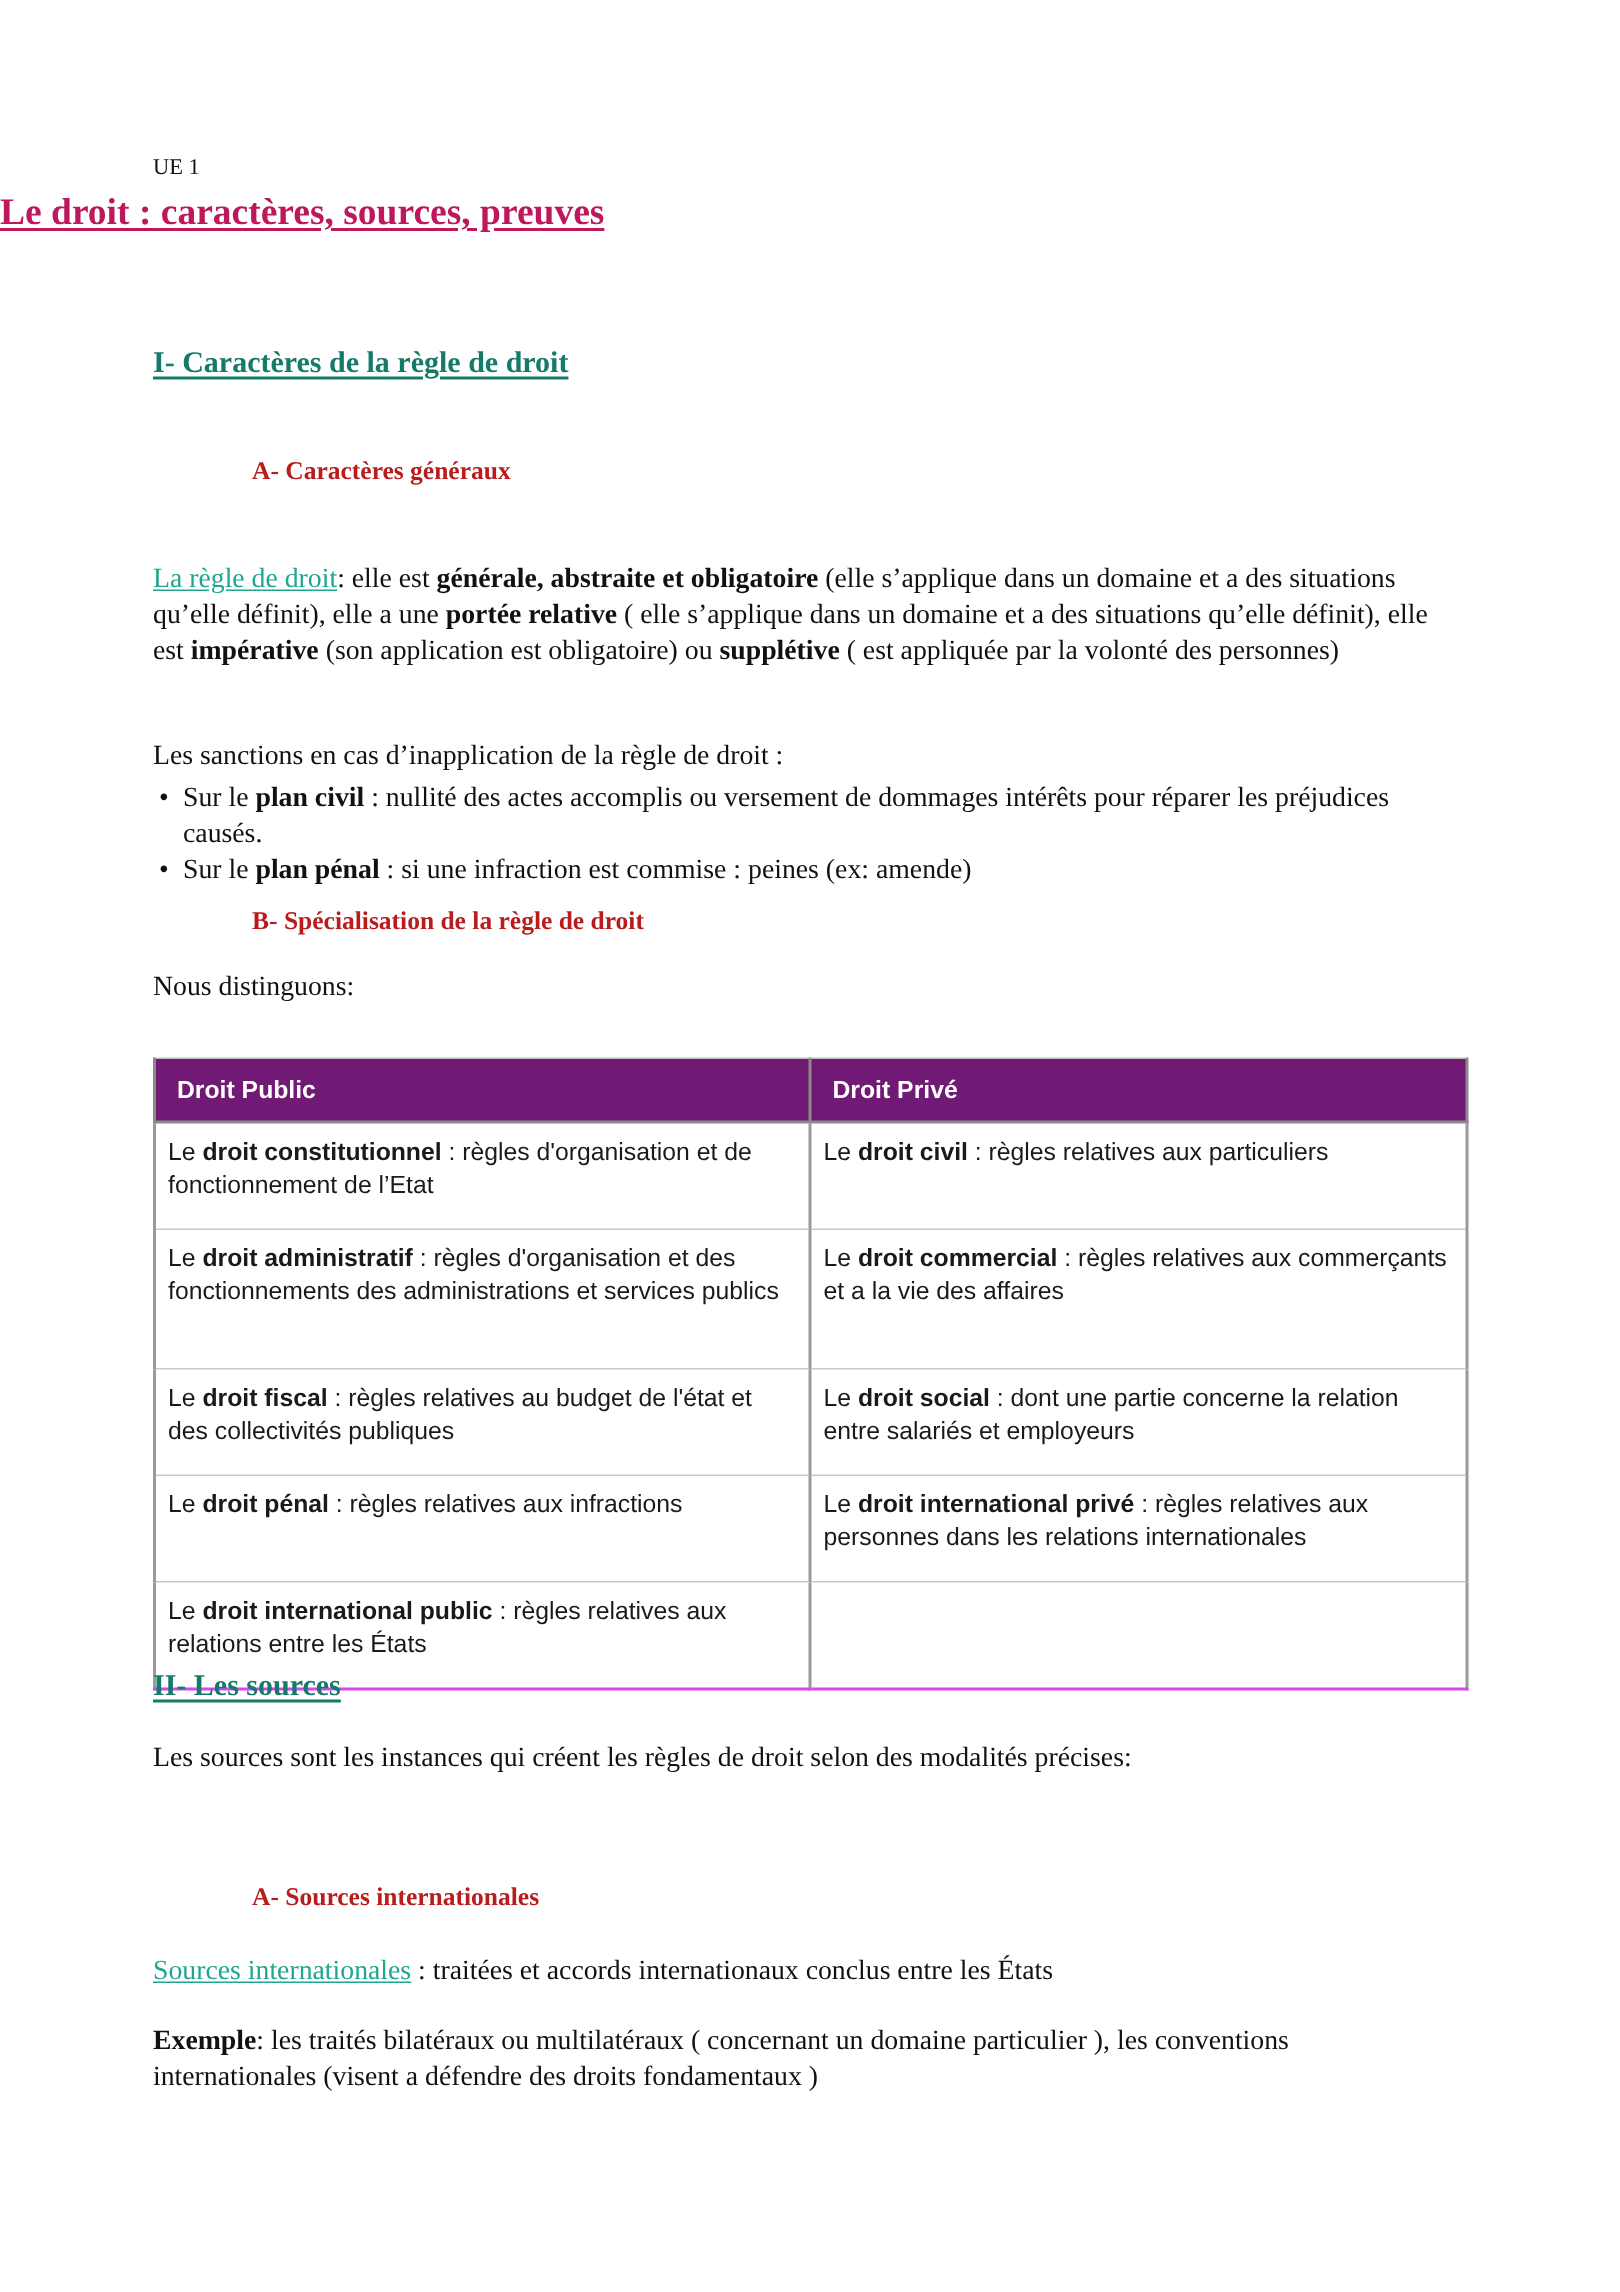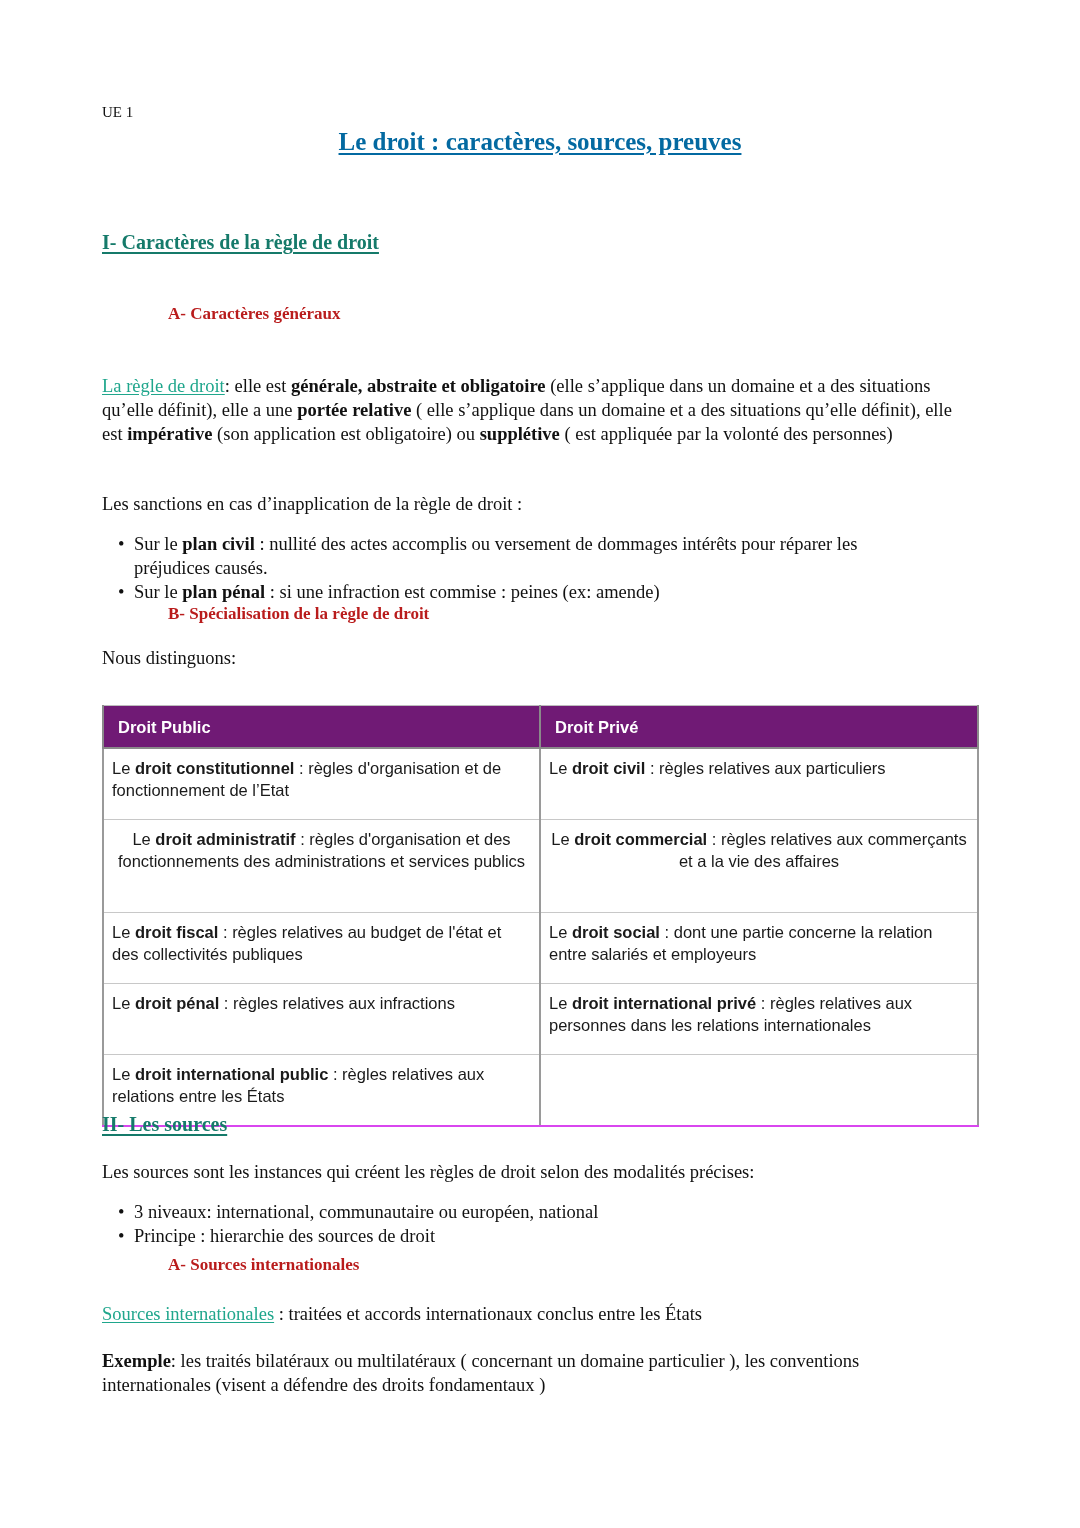--- a/index.html
+++ b/index.html
@@ -1,36 +1,36 @@
 <!DOCTYPE html>
 <html><head>
 <meta charset="utf-8">
 <style>
   html, body { margin: 0; padding: 0; background: #ffffff; }
   body { width: 1080px; height: 1528px; position: relative; overflow: hidden;
          font-family: "Liberation Serif", "DejaVu Serif", serif; color: #111; }
   .abs { position: absolute; }
   .ue { left: 102px; top: 104px; font-size: 15px; }
-  .title { left: 0; width: 1080px; top: 128px; text-align: center; font-size: 25px; font-weight: bold;
-           color: #0369a1; text-decoration: underline; text-underline-offset: 3px; }
+  .title { left: 0; width: 1080px; top: 128px; text-align: left; font-size: 25px; font-weight: bold;
+           color: #be185d; text-decoration: underline; text-underline-offset: 3px; }
   .h1 { left: 102px; font-size: 20px; font-weight: bold; color: #157a6a; text-decoration: underline; text-underline-offset: 3px; }
   .h2 { left: 168px; font-size: 17px; font-weight: bold; color: #b91c1c; }
   .para { left: 102px; width: 850px; font-size: 18.5px; line-height: 24px; }
   .link { color: #1fa68c; text-decoration: underline; text-underline-offset: 2px; }
   b { font-weight: bold; }
-  ul.bul { margin: 16px; padding: 0; list-style: none; }
+  ul.bul { margin: 4px; padding: 0; list-style: none; }
   ul.bul li { position: relative; padding-left: 16px; }
   ul.bul li::before { content: "\2022"; position: absolute; left: 0; top: 0; }
   table.law { position: absolute; left: 102px; top: 705px; width: 875px; border-collapse: collapse;
               font-family: "Liberation Sans", "DejaVu Sans", sans-serif; font-size: 16.5px; line-height: 22px; color: #1a1a1a; table-layout: fixed; }
   table.law th { background: #701a75; color: #ffffff; text-align: left; font-weight: bold; height: 41px;
                  padding: 0 14px; border: 2px solid #8a8a8a; border-top: 1px solid #bdbdbd; }
   table.law td { vertical-align: top; padding: 8px 8px 18px 8px; border: 2px solid #9a9a9a; border-top: 1px solid #c8c8c8; border-bottom: 1px solid #c8c8c8; }
   table.law tr.r1 td { height: 44px; }
-  table.law tr.r2 td { height: 66px; text-align: center; }
+  table.law tr.r2 td { height: 66px; }
   table.law tr.r3 td { height: 44px; }
   table.law tr.r4 td { height: 44px; }
   table.law tr.r5 td { height: 44px; border-bottom: 2px solid #d946ef; }
 </style>
 </head>
 <body>
 
 <div class="abs ue">UE 1</div>
 <div class="abs title">Le droit : caractères, sources, preuves</div>
 
@@ -85,24 +85,20 @@
       <td><span>Le </span><b>droit international public</b><span> : règles relatives aux relations entre les États</span></td>
       <td><span></span><b></b><span></span></td>
     </tr>
   </tbody>
 </table>
 
 <div class="abs h1" style="top:1113px;">II- Les sources</div>
 
 <div class="abs para" style="top:1160px;">
   <div>Les sources sont les instances qui créent les règles de droit selon des modalités précises:</div>
-  <ul class="bul">
-    <li>3 niveaux: international, communautaire ou européen, national</li>
-    <li>Principe : hierarchie des sources de droit</li>
-  </ul>
 </div>
 
 <div class="abs h2" style="top:1255px;">A- Sources internationales</div>
 
 <div class="abs para" style="top:1302px;">
   <span class="link">Sources internationales</span><span> : traitées et accords internationaux conclus entre les États</span>
 </div>
 
 <div class="abs para" style="top:1349px;">
   <b>Exemple</b><span>: les traités bilatéraux ou multilatéraux ( concernant un domaine particulier ), les conventions internationales (visent a défendre des droits fondamentaux )</span>

